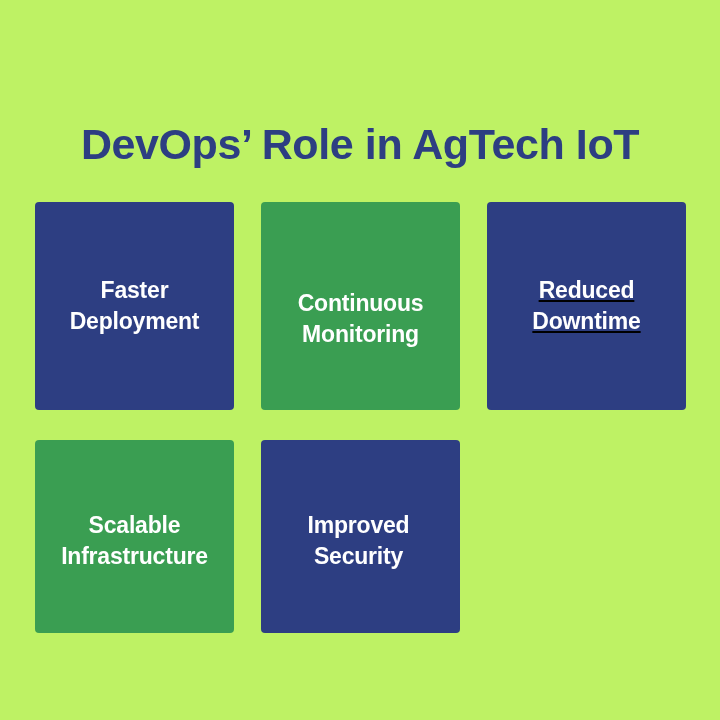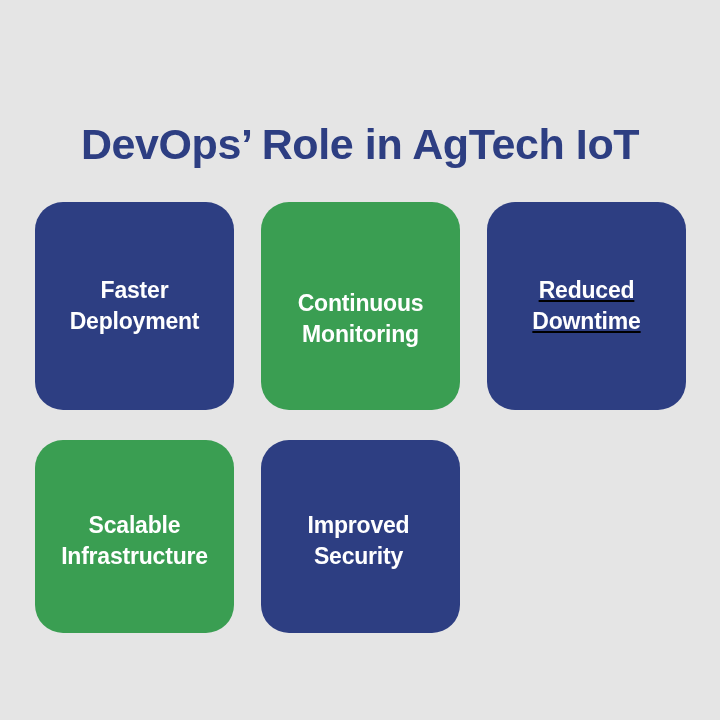--- a/index.html
+++ b/index.html
@@ -48,21 +48,21 @@
     top: 202px;
     width: 650px;
     display: grid;
     grid-template-columns: 199px 199px 199px;
     grid-template-rows: 208px 193px;
     column-gap: 27px;
     row-gap: 30px;
   }
 
   .card {
-    border-radius: 28px;
+    border-radius: 4px;
     display: flex;
     align-items: center;
     justify-content: center;
     box-sizing: border-box;
     padding: 6px 10px;
     overflow: hidden;
   }
   .card.navy  { background: #2d3e82; }
   .card.green { background: #3a9e52; }
 
@@ -78,21 +78,21 @@
   }
 
   
   .card-grid > .card:nth-child(n+4) .card-label {
     transform: translateY(4px);
   }
 </style>
 </head>
 <body style="background: rgb(255, 255, 255);">
 
-<div class="infographic" style="background: #e5e5e5;">
+<div class="infographic" style="background: #bef264;">
 
   <div class="title-wrap">
     <h1 class="page-title" style="color: rgb(45, 62, 130);">DevOps’ Role in AgTech IoT</h1>
   </div>
 
   <div class="card-grid">
 
     <div class="card navy" style="background: rgb(45, 62, 130);">
       <span class="card-label" style="color: rgb(255, 255, 255);">Faster
 Deployment</span>

